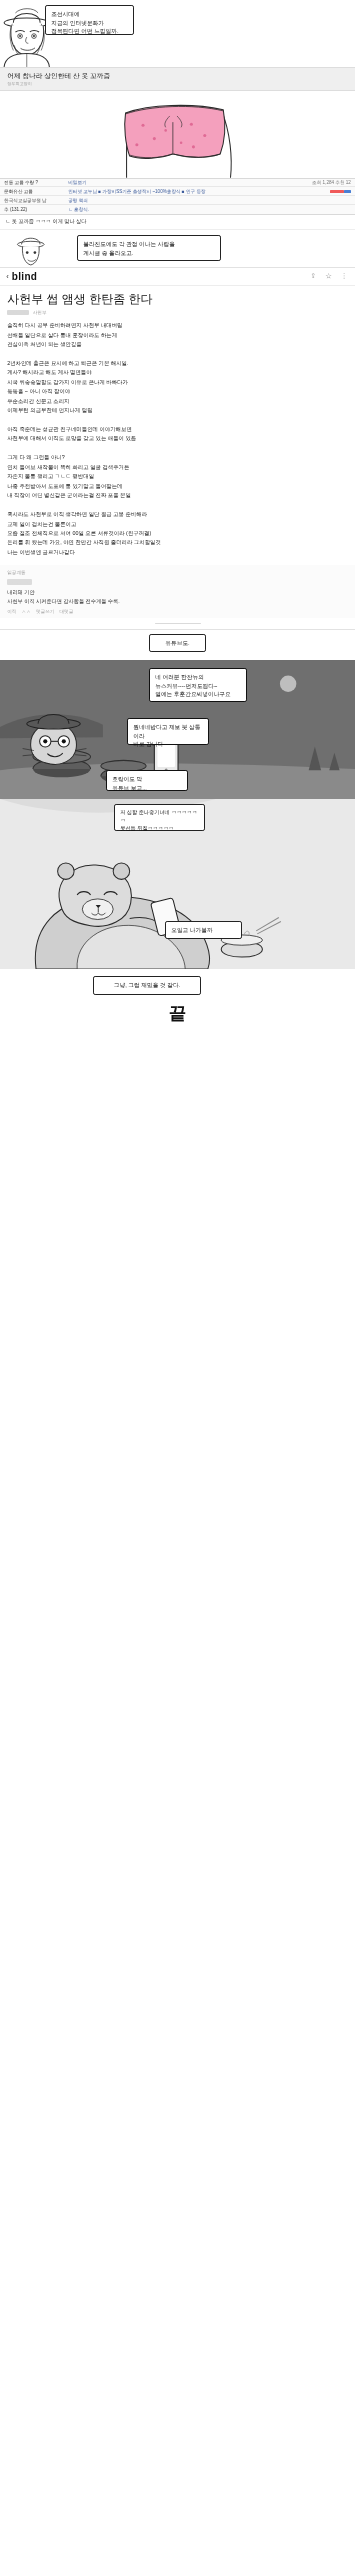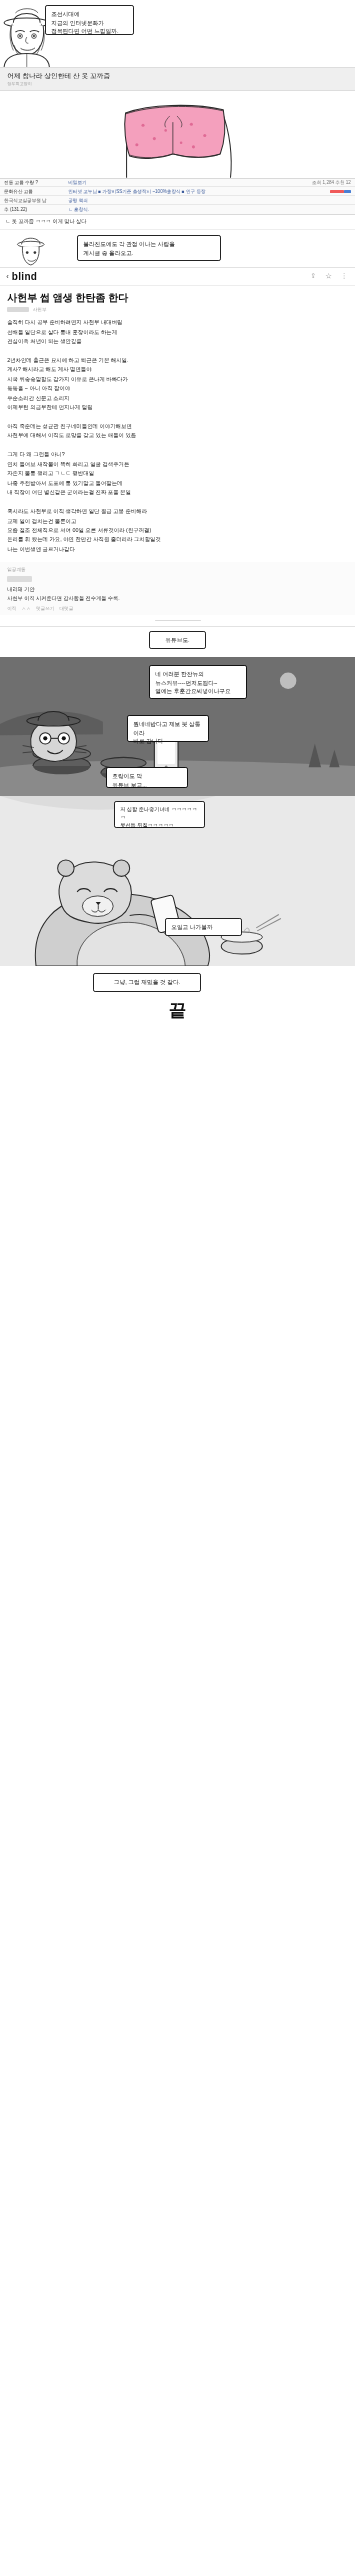--- a/index.html
+++ b/index.html
@@ -113,21 +113,21 @@
   }
   .appbar .back{font-size:7.7px;color:#333;margin-right:3.1px;}
   .appbar .brand{font-size:10px;color:#111;font-weight:bold;letter-spacing:0.3px;}
   .appbar .spacer{flex:1;}
   .appbar .ic{
     width:9.3px;height:9.3px;margin-left:6.2px;opacity:.55;
     display:flex;align-items:center;justify-content:center;font-size:6.7px;color:#444;
   }
   .posttitle{
     padding:5.2px 7.2px 1px 7.2px;
-    font-size:10px;color:#111;font-weight:bold;
+    font-size:12px;color:#111;font-weight:normal;
   }
   .postmeta{
     padding:1px 7.2px 4.1px 7.2px;
     font-size:4.6px;color:#9a9a9a;
     display:flex;align-items:center;gap:4.1px;
   }
   .postmeta .blurname{
     display:inline-block;
     background:#d9d9d9;color:#d9d9d9;
     border-radius:1px;

